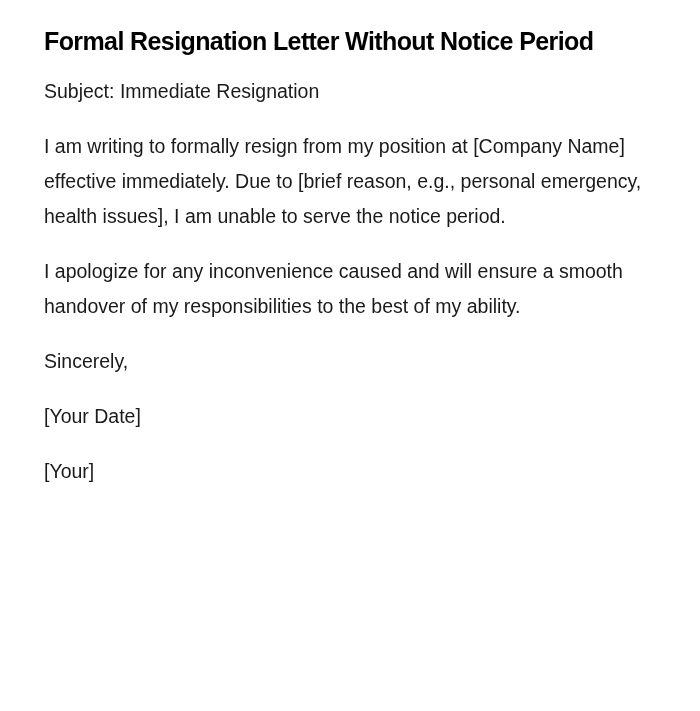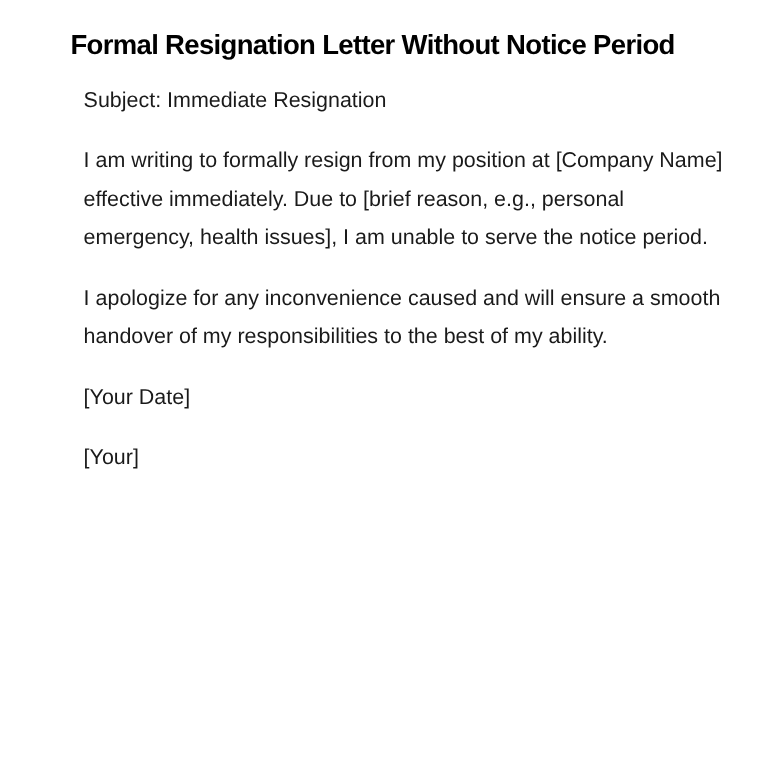--- a/index.html
+++ b/index.html
@@ -1,23 +1,24 @@
 <!DOCTYPE html>
 <html><head>
 <meta charset="utf-8">
 <style>
   html, body { margin: 0; padding: 0; background: #ffffff; }
   body { width: 700px; height: 711px; overflow: hidden; }
-  .page { padding: 22px 40px 0 64px; color: #1a1a1a; font-family: "Liberation Sans", sans-serif; }
+  .page { padding: 22px 40px 0 44px; color: #1a1a1a; font-family: "Liberation Sans", sans-serif; }
   .title { font-family: "Liberation Sans", sans-serif; font-weight: bold; font-size: 25px; letter-spacing: -0.6px; color: #000; margin: 4px 0 18px 0; line-height: 30px; }
-  .para { font-size: 19.5px; line-height: 35px; margin: 0 0 20px 12px; color: #1a1a1a; }
+  .para { font-size: 19.5px; line-height: 35px; margin: 0 0 20px 0; color: #1a1a1a; }
 </style>
 </head>
 <body>
 
 <div class="page">
   <h1 class="title">Formal Resignation Letter Without Notice Period</h1>
   <p class="para">Subject: Immediate Resignation</p>
   <p class="para">I am writing to formally resign from my position at [Company Name] effective immediately. Due to [brief reason, e.g., personal emergency, health issues], I am unable to serve the notice period.</p>
   <p class="para">I apologize for any inconvenience caused and will ensure a smooth handover of my responsibilities to the best of my ability.</p>
+  <p class="para">Sincerely,</p>
   <p class="para">[Your Date]</p>
   <p class="para">[Your]</p>
 </div>
 
 </body></html>

